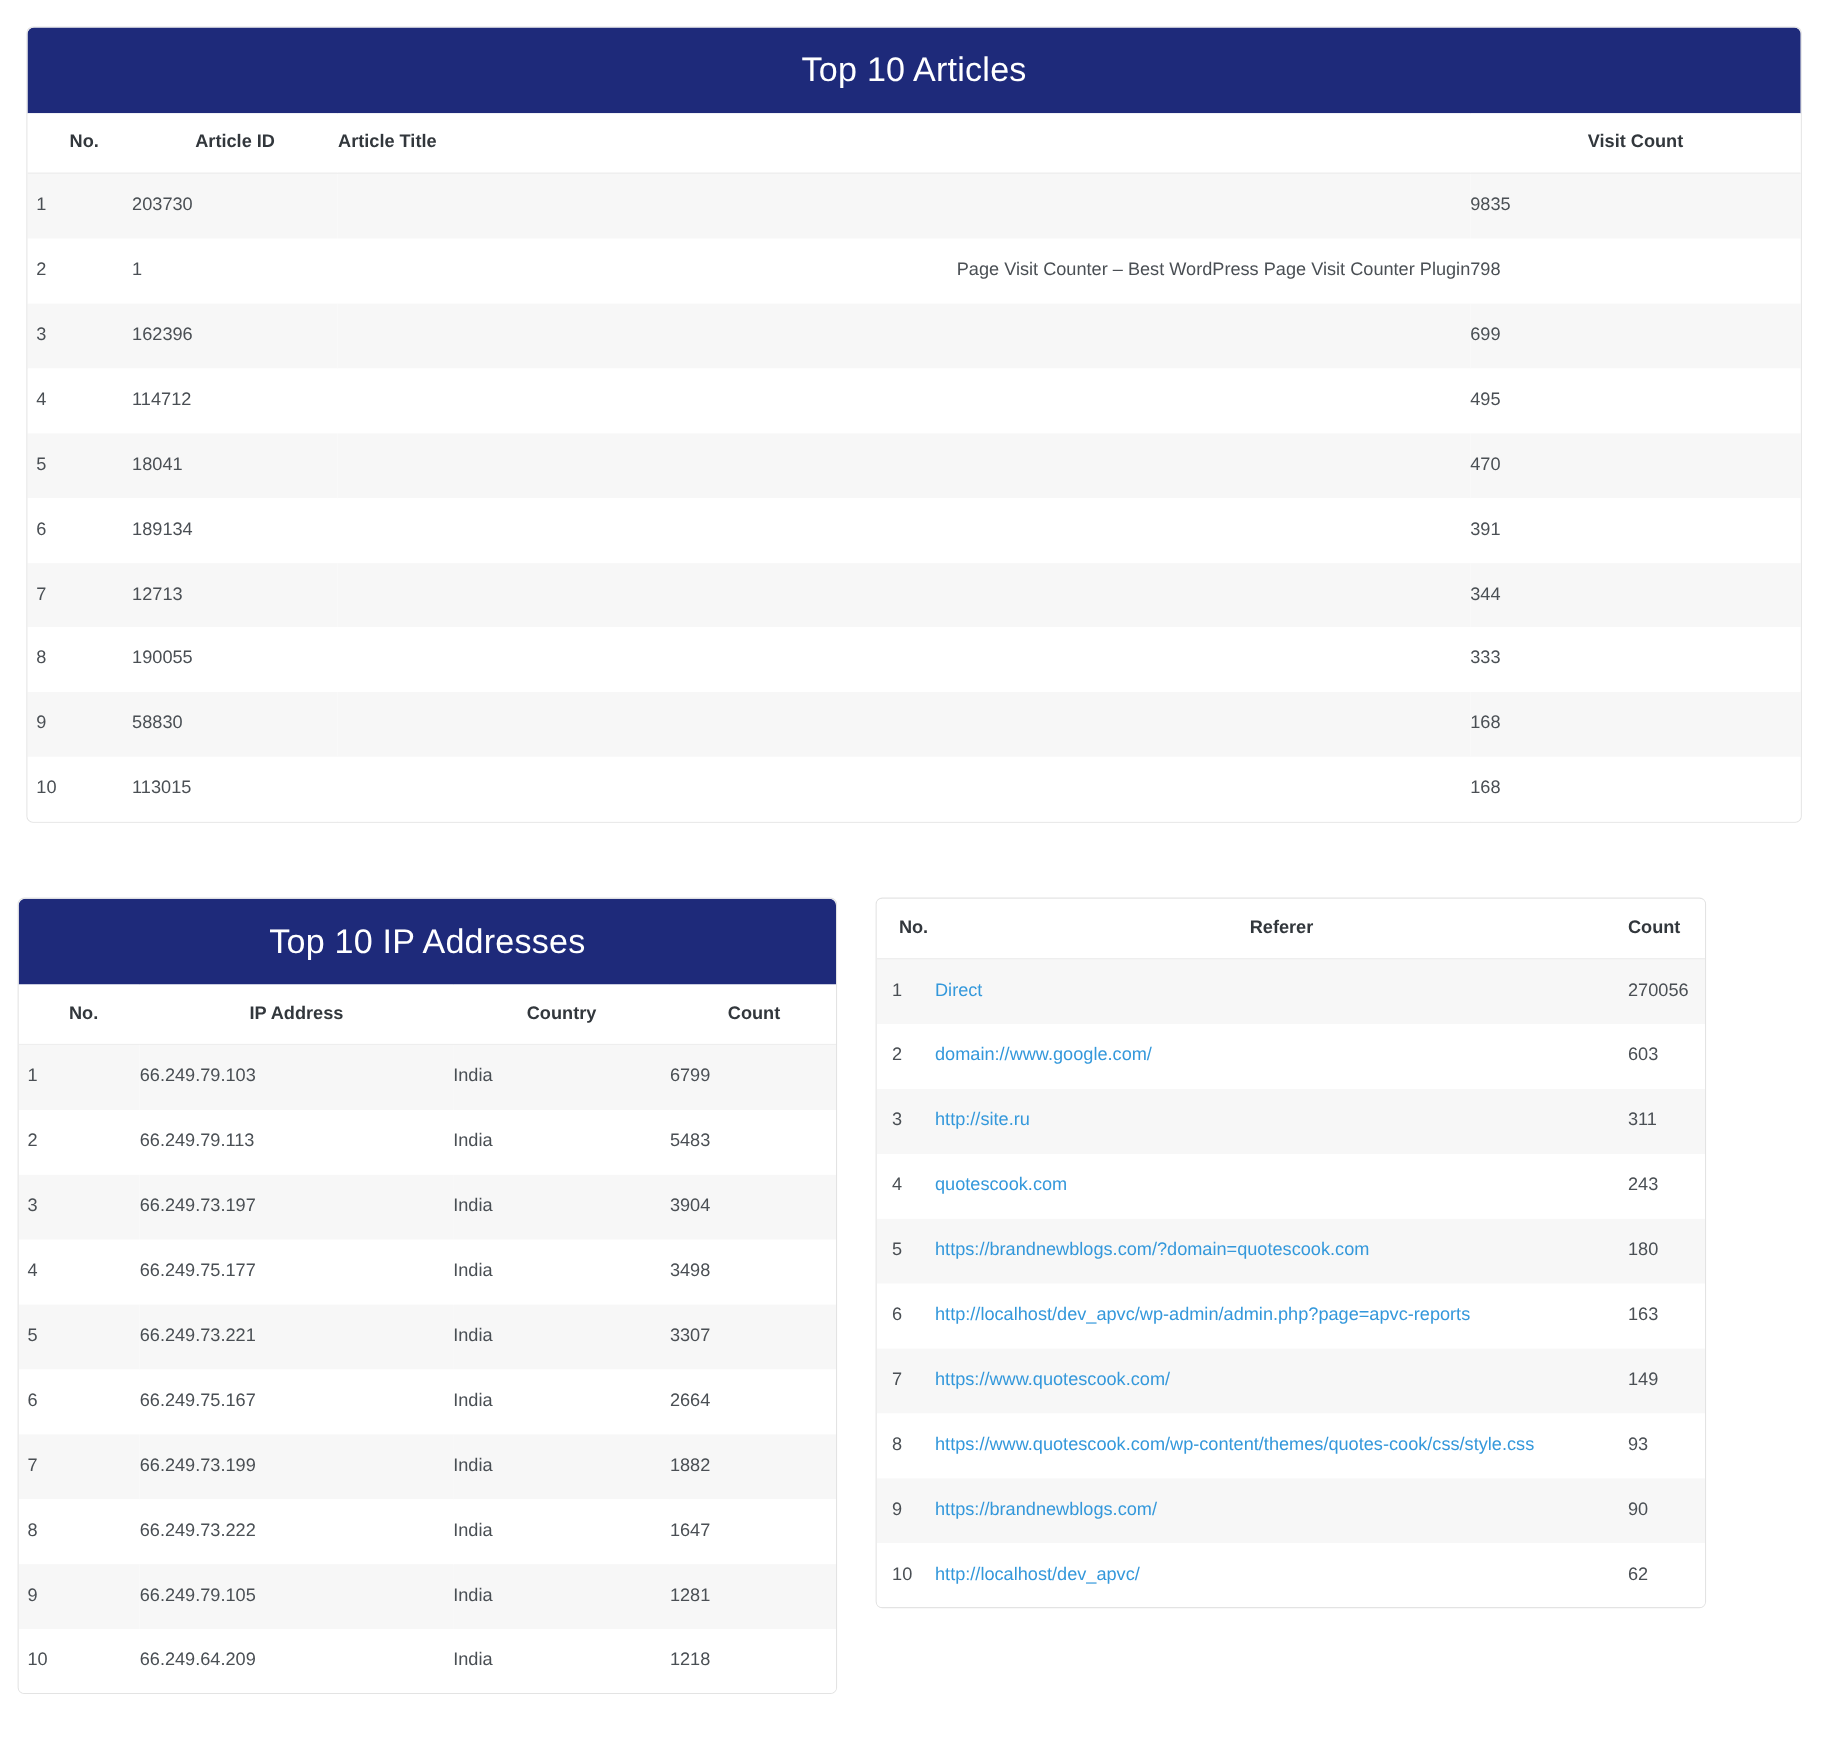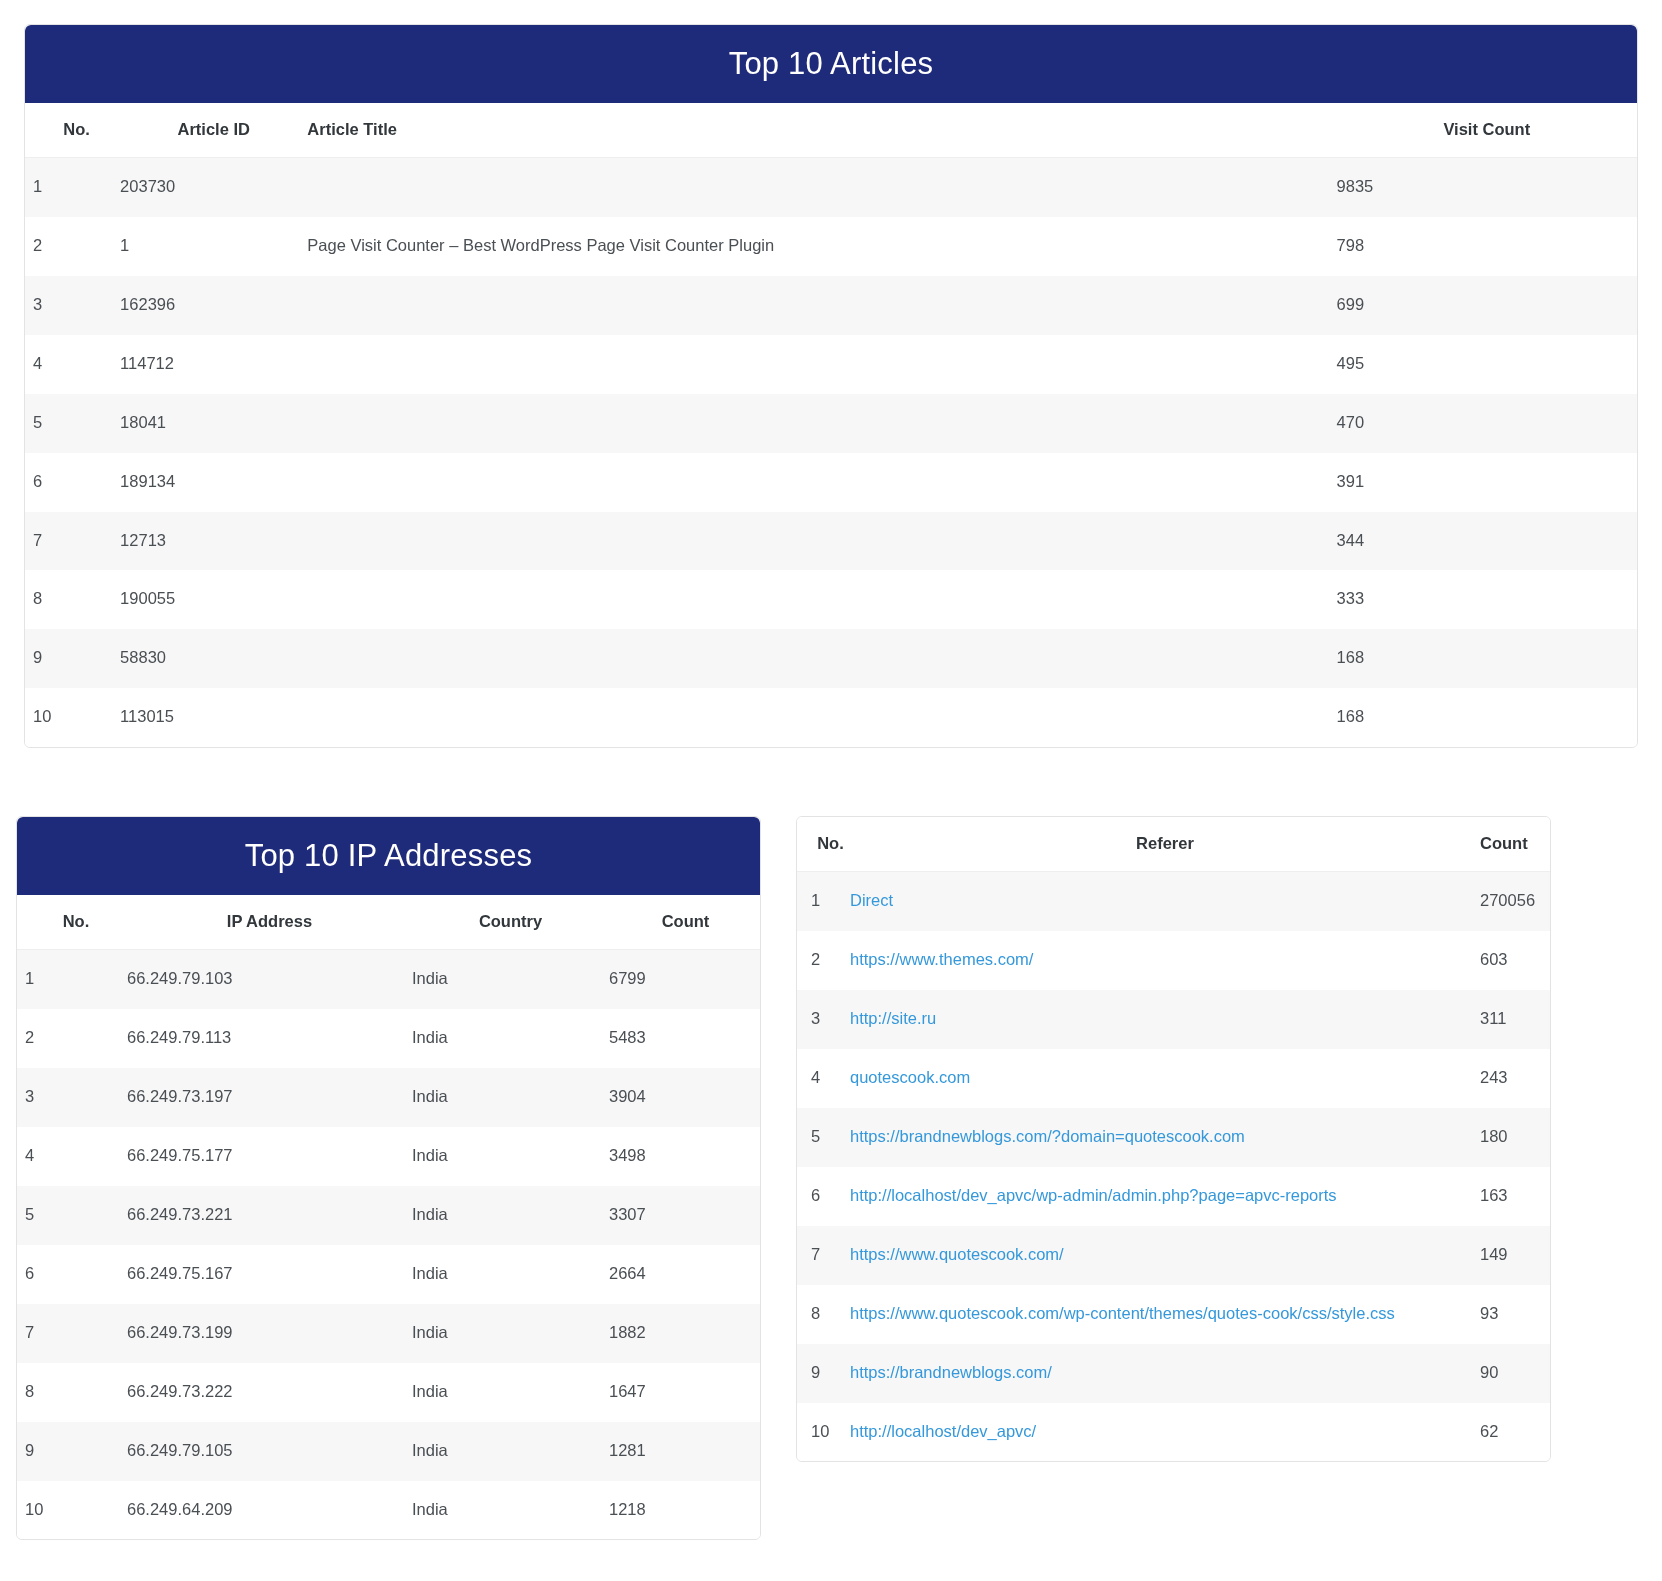--- a/index.html
+++ b/index.html
@@ -73,21 +73,21 @@
   }
 
   
   .articles-panel { margin: 24px 24px 0 24px; }
   .articles-table col.c-no    { width: 95px; }
   .articles-table col.c-id    { width: 187px; }
   .articles-table col.c-title { width: 1028px; }
   .articles-table col.c-count { width: 300px; }
   .articles-table th.pad-l,
   .articles-table td.pad-l { padding-left: 8px; }
-  .articles-table .cell-title { text-align: left; }
+  .articles-table .cell-title { text-align: right; }
   .articles-table th.h-title { text-align: left; }
 
   
   .bottom-row {
     display: flex;
     gap: 35px;
     margin: 68px 24px 0 16px;
     align-items: flex-start;
   }
   .ip-panel { width: 745px; flex: 0 0 745px; }
@@ -291,21 +291,21 @@
           </tr>
         </thead>
         <tbody>
           <tr>
             <td class="pad-l">1</td>
             <td><a class="ref-link" href="#">Direct</a></td>
             <td class="c-cnt">270056</td>
           </tr>
           <tr>
             <td class="pad-l">2</td>
-            <td><a class="ref-link" href="#">https://www.themes.com/</a></td>
+            <td><a class="ref-link" href="#">domain://www.google.com/</a></td>
             <td class="c-cnt">603</td>
           </tr>
           <tr>
             <td class="pad-l">3</td>
             <td><a class="ref-link" href="#">http://site.ru</a></td>
             <td class="c-cnt">311</td>
           </tr>
           <tr>
             <td class="pad-l">4</td>
             <td><a class="ref-link" href="#">quotescook.com</a></td>

